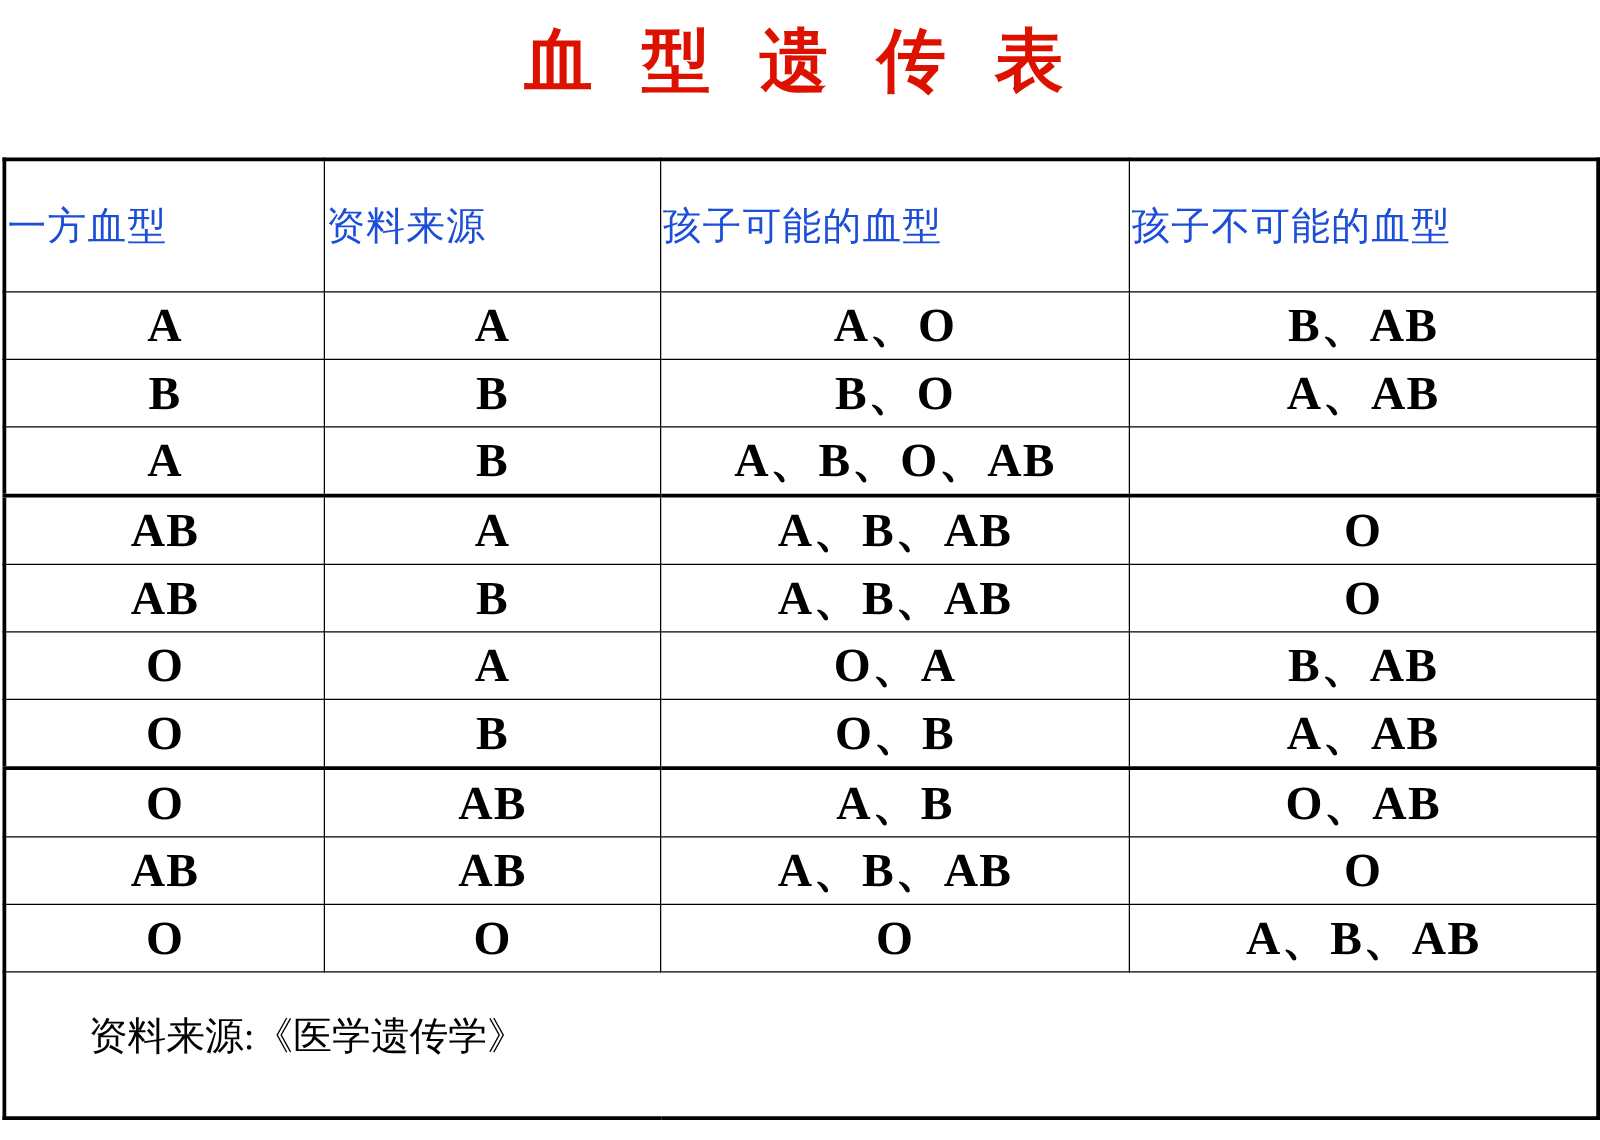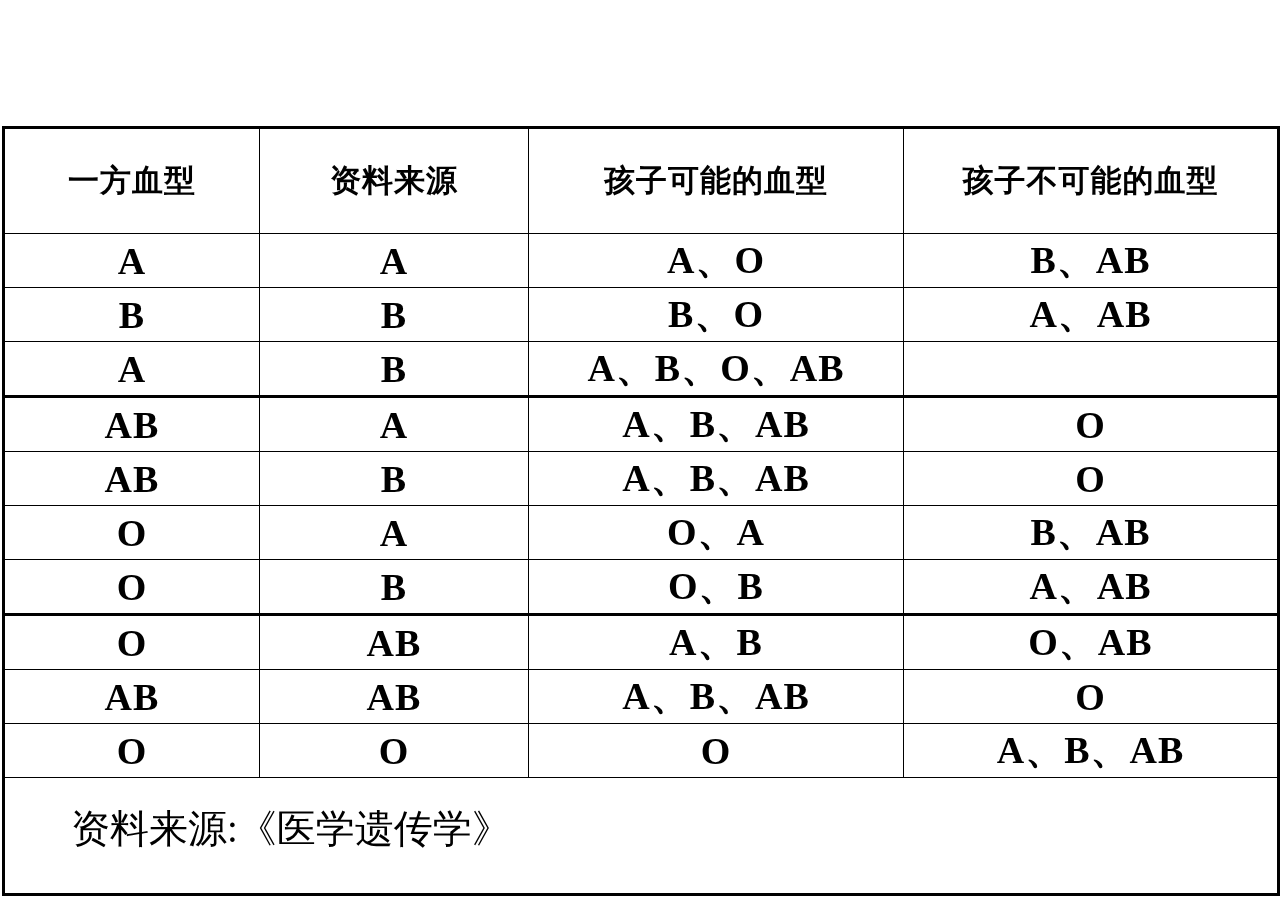--- a/index.html
+++ b/index.html
@@ -40,25 +40,25 @@
   table.blood-table col.c1 { width: 256px; }
   table.blood-table col.c2 { width: 269px; }
   table.blood-table col.c3 { width: 375px; }
   table.blood-table col.c4 { width: 375px; }
   table.blood-table, table.blood-table th, table.blood-table td {
     border: 1px solid #000000;
   }
   table.blood-table { border: 3px solid #000000; }
   th.col-header {
     height: 102px;
-    text-align: center;
+    text-align: left;
     vertical-align: middle;
-    color: #000000;
+    color: #1d4ed8;
     font-family: "Liberation Sans", "DejaVu Sans", sans-serif;
-    font-weight: bold;
+    font-weight: normal;
     font-size: 31px;
     letter-spacing: 1px;
   }
   td.data-cell {
     height: 51px;
     text-align: center;
     vertical-align: middle;
     color: #000000;
     font-family: "Liberation Serif", "DejaVu Serif", serif;
     font-weight: bold;
@@ -69,28 +69,29 @@
   tr.thick-bottom { border-bottom: 3px solid #000000; }
   td.source-cell {
     height: 100px;
     text-align: left;
     vertical-align: middle;
     padding-left: 66px;
     padding-bottom: 14px;
     color: #000000;
     font-family: "Liberation Serif", "DejaVu Serif", serif;
     font-weight: normal;
-    font-size: 39px;
+    font-size: 31px;
   }
 </style>
 </head>
 <body>
 
 <div class="page">
 
+  <div class="title">血 型 遗 传 表</div>
 
   <table class="blood-table">
     <colgroup>
       <col class="c1">
         <col class="c2">
         <col class="c3">
         <col class="c4">
     </colgroup>
     <thead>
       <tr>

